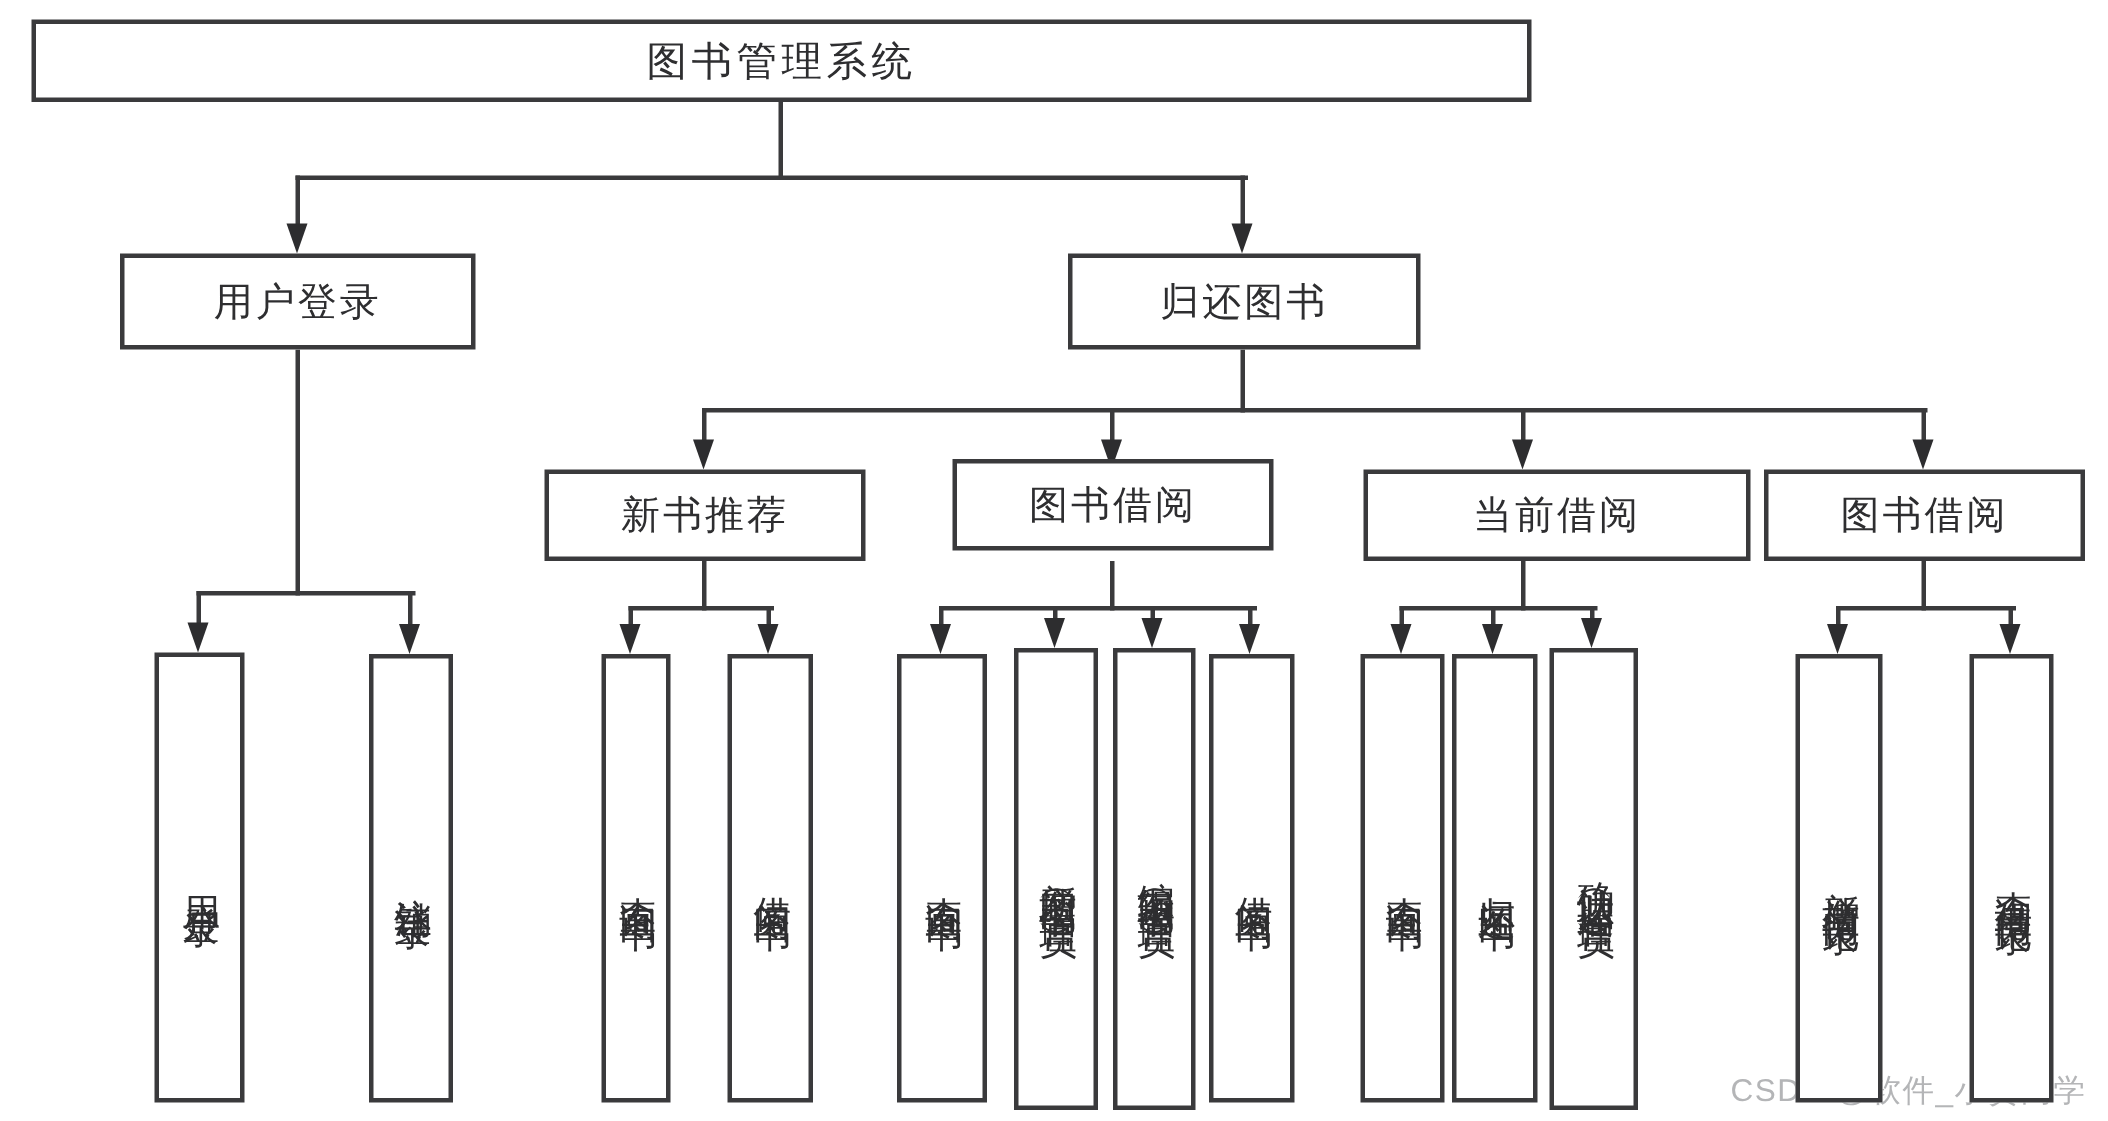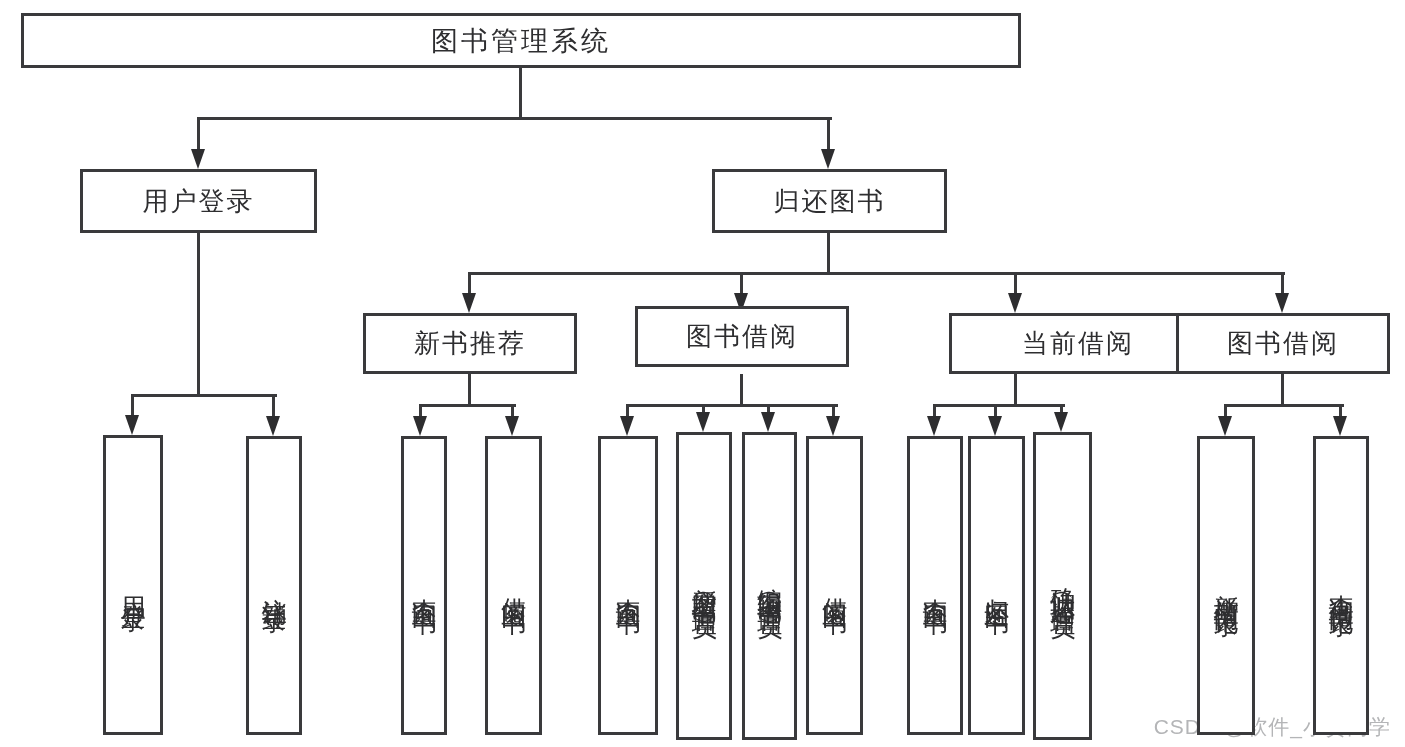--- a/index.html
+++ b/index.html
@@ -113,21 +113,21 @@
     <div class="ahead" style="left: 1054px; top: 412px;"></div>
     <div class="ashaft" style="left: 1224px; top: 404px; height: 14px;"></div>
     <div class="ahead" style="left: 1218px; top: 416px;"></div>
     <div class="ashaft" style="left: 1339px; top: 404px; height: 14px;"></div>
     <div class="ahead" style="left: 1333px; top: 416px;"></div>
     <div class="node h title" style="left: 21px; top: 13px; width: 1000px; height: 55px;">图书管理系统</div>
     <div class="node h" style="left: 80px; top: 169px; width: 237px; height: 64px;">用户登录</div>
     <div class="node h" style="left: 712px; top: 169px; width: 235px; height: 64px;">归还图书</div>
     <div class="node h" style="left: 363px; top: 313px; width: 214px; height: 61px;">新书推荐</div>
     <div class="node h" style="left: 635px; top: 306px; width: 214px; height: 61px;">图书借阅</div>
-    <div class="node h" style="left: 949px; top: 313px; width: 258px; height: 61px;">当前借阅</div>
+    <div class="node h" style="left: 909px; top: 313px; width: 258px; height: 61px;">当前借阅</div>
     <div class="node h" style="left: 1176px; top: 313px; width: 214px; height: 61px;">图书借阅</div>
     <div class="node v" style="left: 103px; top: 435px; width: 60px; height: 300px;">
       <div class="vlabel">用户登录</div>
     </div>
     <div class="node v" style="left: 246px; top: 436px; width: 56px; height: 299px;">
       <div class="vlabel">注销登录</div>
     </div>
     <div class="node v" style="left: 401px; top: 436px; width: 46px; height: 299px;">
       <div class="vlabel">查询图书</div>
     </div>

